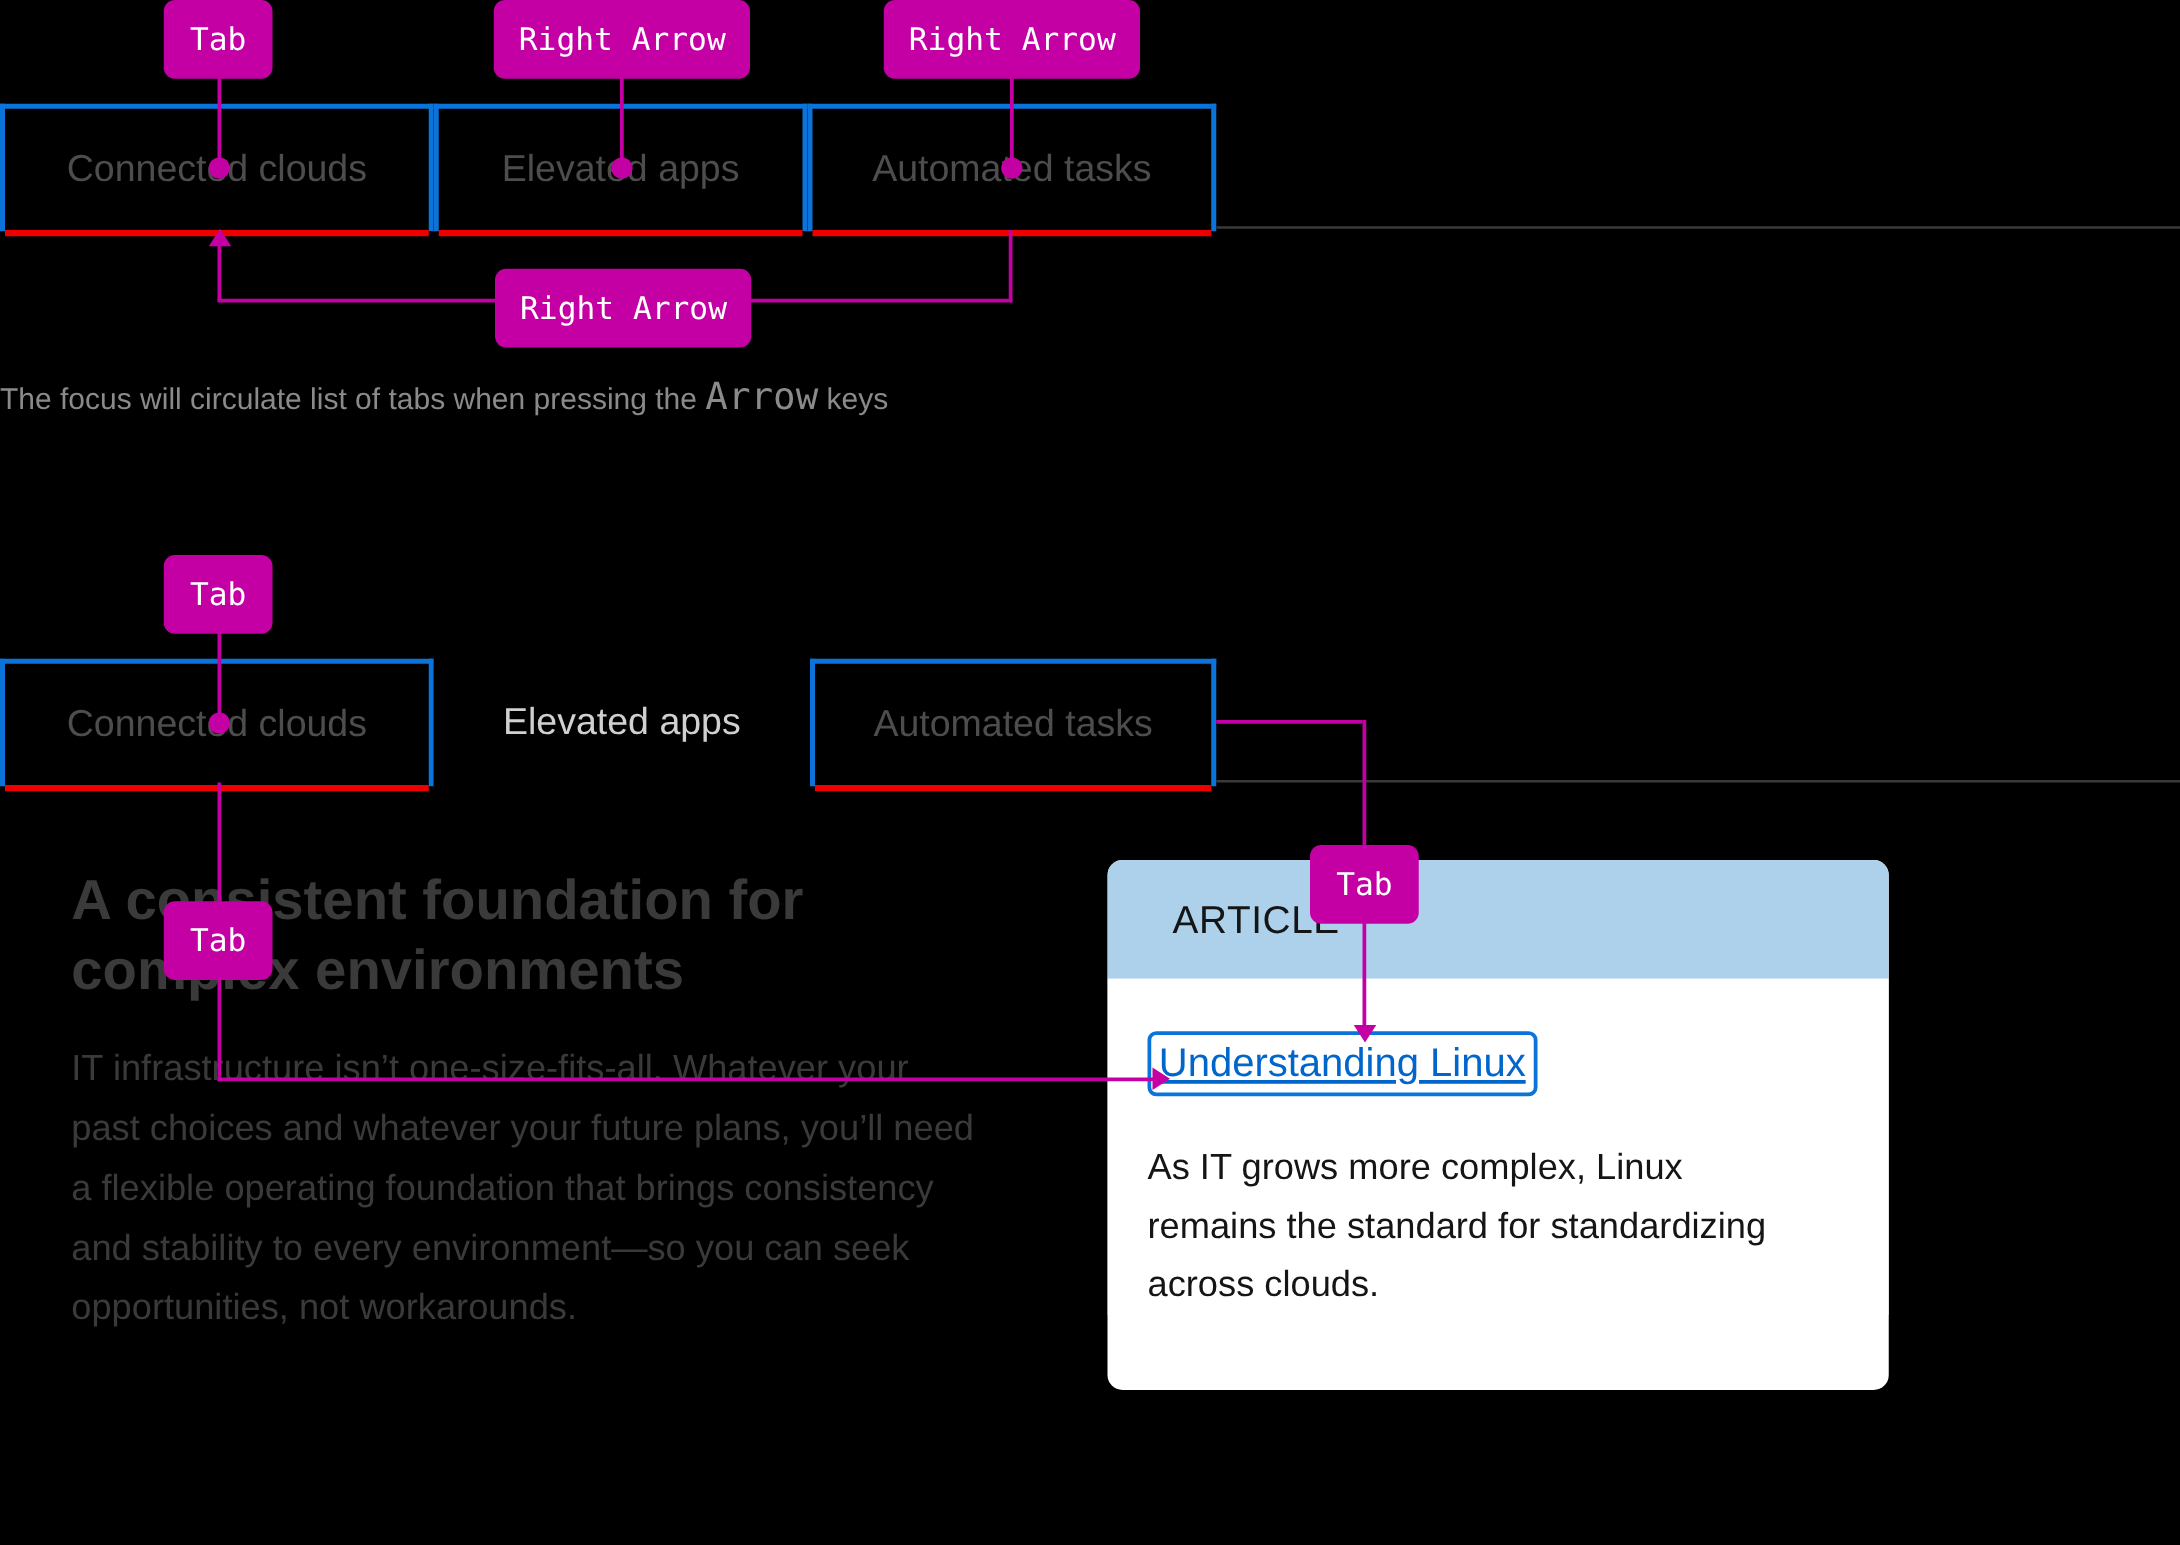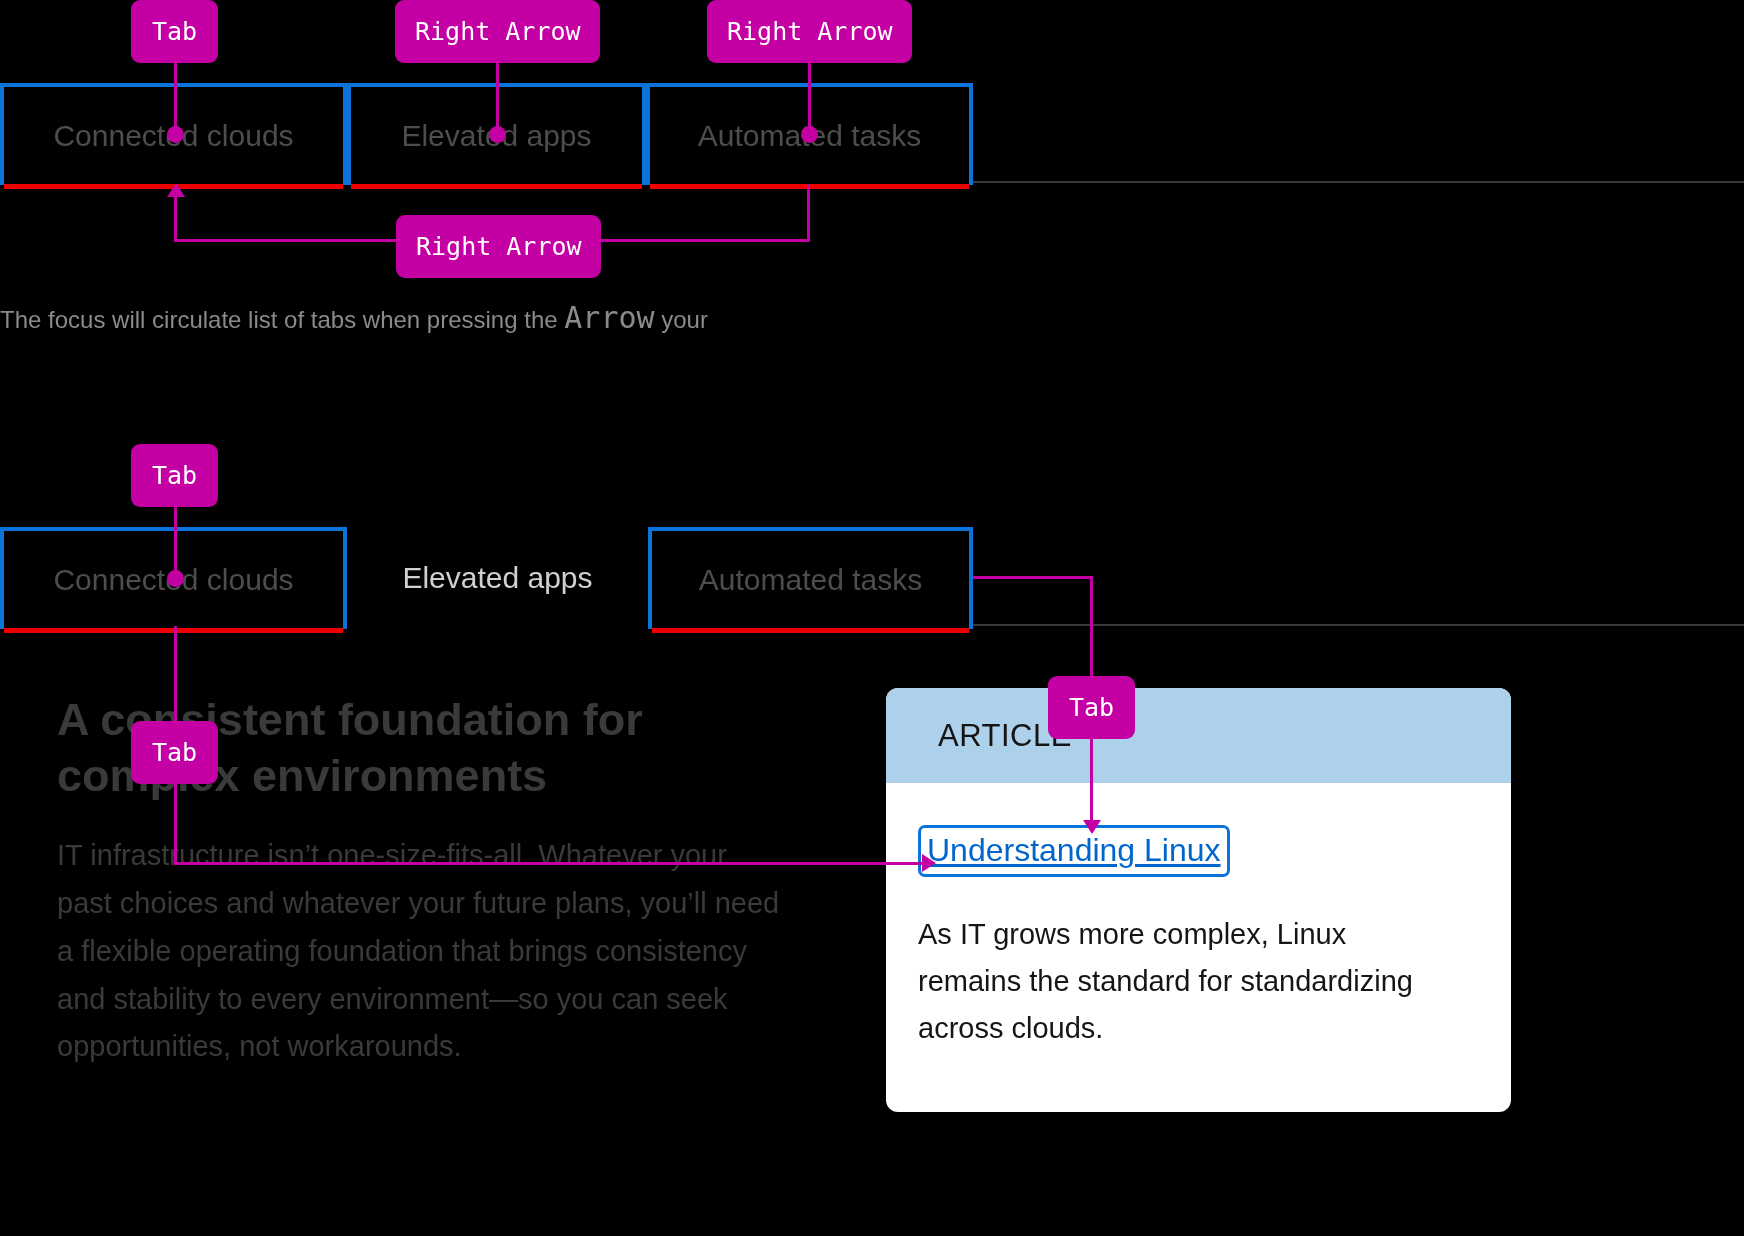--- a/index.html
+++ b/index.html
@@ -180,21 +180,21 @@
 </div>
 
 <div class="vline" style="left:807px; top:184px; height:57px;"></div>
 
 <div class="hline" style="left:174px; top:239px; width:636px;"></div>
 
 <div class="vline" style="left:174px; top:196px; height:45px;"></div>
 <div class="arrow-up" style="left:167px; top:183px;"></div>
 
 <div class="caption" style="left:0px; top:300px;">
-  <span>The focus will circulate list of tabs when pressing the </span><span class="mono">Arrow</span><span> your</span>
+  <span>The focus will circulate list of tabs when pressing the </span><span class="mono">Arrow</span><span> keys</span>
 </div>
 
 <div class="striprule" style="left:973px; top:624px; width:771px;"></div>
 <div class="striprule" style="left:347px; top:624px; width:301px;"></div>
 
 <div class="tabstrip" style="left:0px; top:527px;">
   <div class="tab focused selected-underline" style="width:347px;">
     <span>Connected clouds</span>
   </div>
   <div class="tab plain" style="width:301px;">

